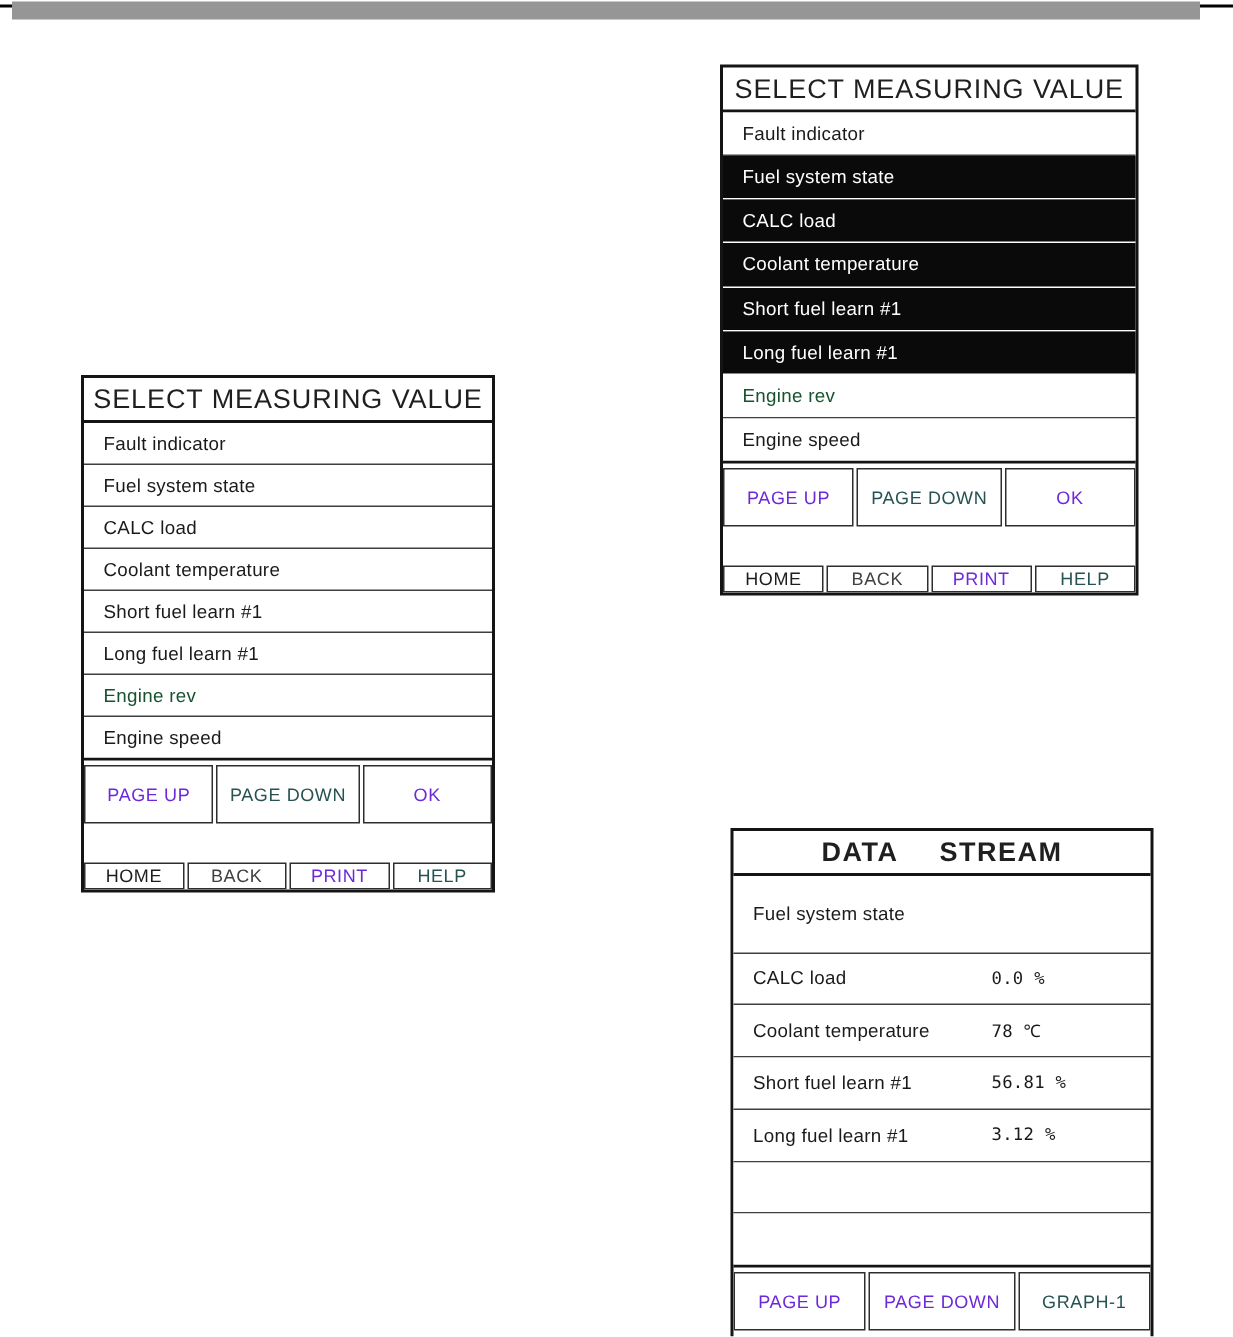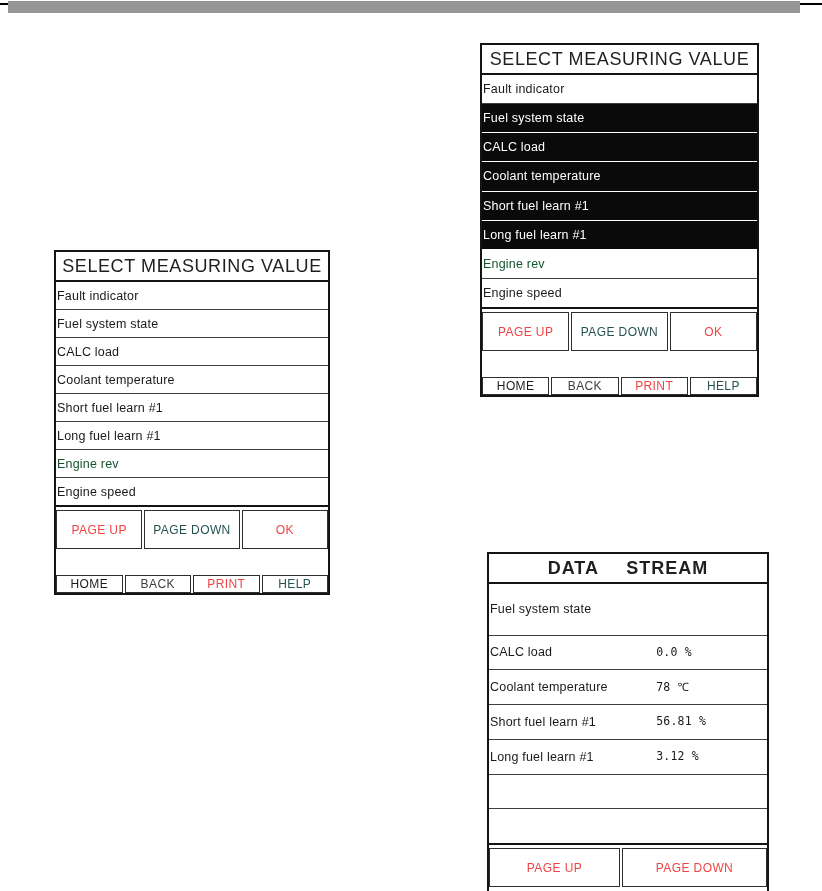--- a/index.html
+++ b/index.html
@@ -18,21 +18,21 @@
   }
   .panel-title{
     flex:0 0 28px;display:flex;align-items:center;justify-content:center;
     border-bottom:2px solid #141414;font-size:18px;letter-spacing:0.6px;
     color:#1f1f1f;
   }
   .ds-title{word-spacing:22px;font-weight:bold;letter-spacing:1px;}
 
   .list{flex:1 1 auto;display:flex;flex-direction:column;border-bottom:2px solid #141414;}
   .row{
-    flex:1 1 0;display:flex;align-items:center;padding-left:1px;
+    flex:1 1 0;display:flex;align-items:center;padding-left:13px;
     border-bottom:1px solid #3f3f3f;font-size:12.5px;letter-spacing:0.2px;
     box-sizing:border-box;background:#fff;
   }
   .list .row:last-child{border-bottom:none;}
   .row.inverted{background:#0a0a0a;color:#ffffff;border-bottom:1.5px solid #ffffff;}
   .row.focused{color:#14532d;}
 
   
   .ds-row{display:flex;}
   .ds-row .lbl{flex:0 0 60%;display:flex;align-items:center;}
@@ -45,21 +45,21 @@
 
   
   .btnrow{flex:0 0 42px;display:flex;gap:2px;padding-top:3px;box-sizing:border-box;}
   .btnrow.second{flex:0 0 44px;padding-top:2px;align-items:flex-end;}
   .btn{
     flex:1 1 0;border:1.5px solid #2e2e2e;display:flex;align-items:center;justify-content:center;
     font-size:12px;letter-spacing:0.4px;background:#fff;color:#1c1c1c;box-sizing:border-box;
     cursor:default;
   }
   .btn.wide{flex:1.12 1 0;}
-  .btn--disabled{color:#ef4444;}
+  .btn--disabled{color:#6d28d9;}
   .btn--active{color:#275252;}
   .btn--back{color:#404040;}
 
   
   #panel-left   {left:54px;  top:250px; width:276px; height:345px;}
   #panel-right  {left:480px; top:43px;  width:279px; height:354px;}
   #panel-stream {left:487px; top:552px; width:282px; height:381px;}
 </style>
 </head>
 <body>
@@ -186,20 +186,21 @@
         <span class="val"></span>
       </div>
       <div class="row ds-row">
         <span class="lbl"></span>
         <span class="val"></span>
       </div>
     </div>
     <div class="btnrow">
       <button class="btn btn--disabled">PAGE UP</button>
       <button class="btn btn--disabled wide">PAGE DOWN</button>
+      <button class="btn btn--active">GRAPH-1</button>
     </div>
     <div class="btnrow second">
       <button class="btn">HOME</button>
       <button class="btn btn--back">BACK</button>
       <button class="btn btn--active">PRINT</button>
       <button class="btn btn--disabled">HELP</button>
     </div>
   </div>
 
 </div>

